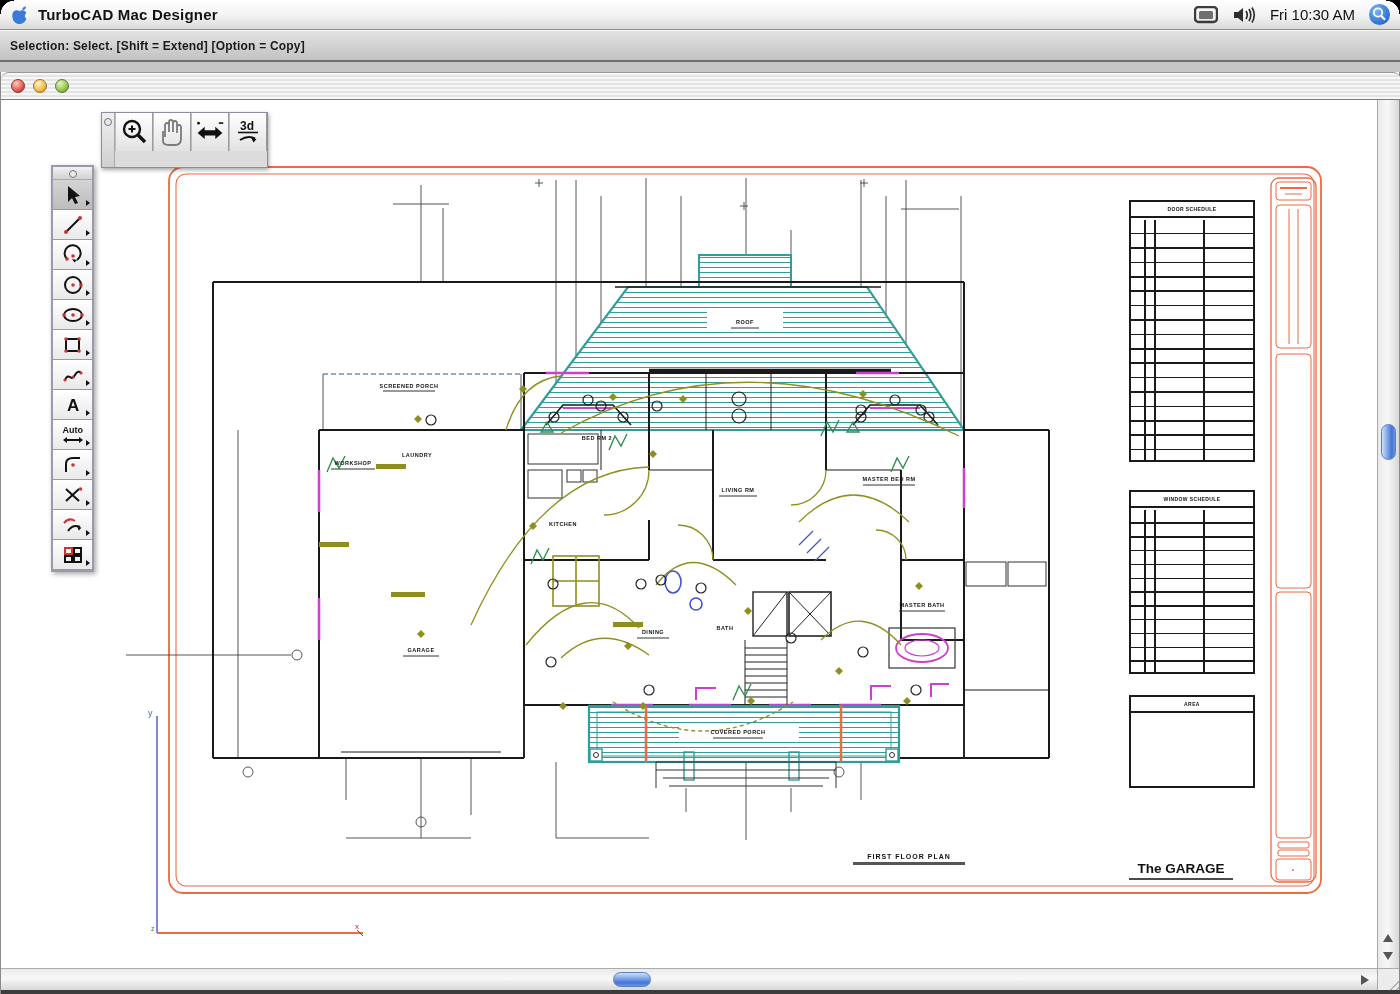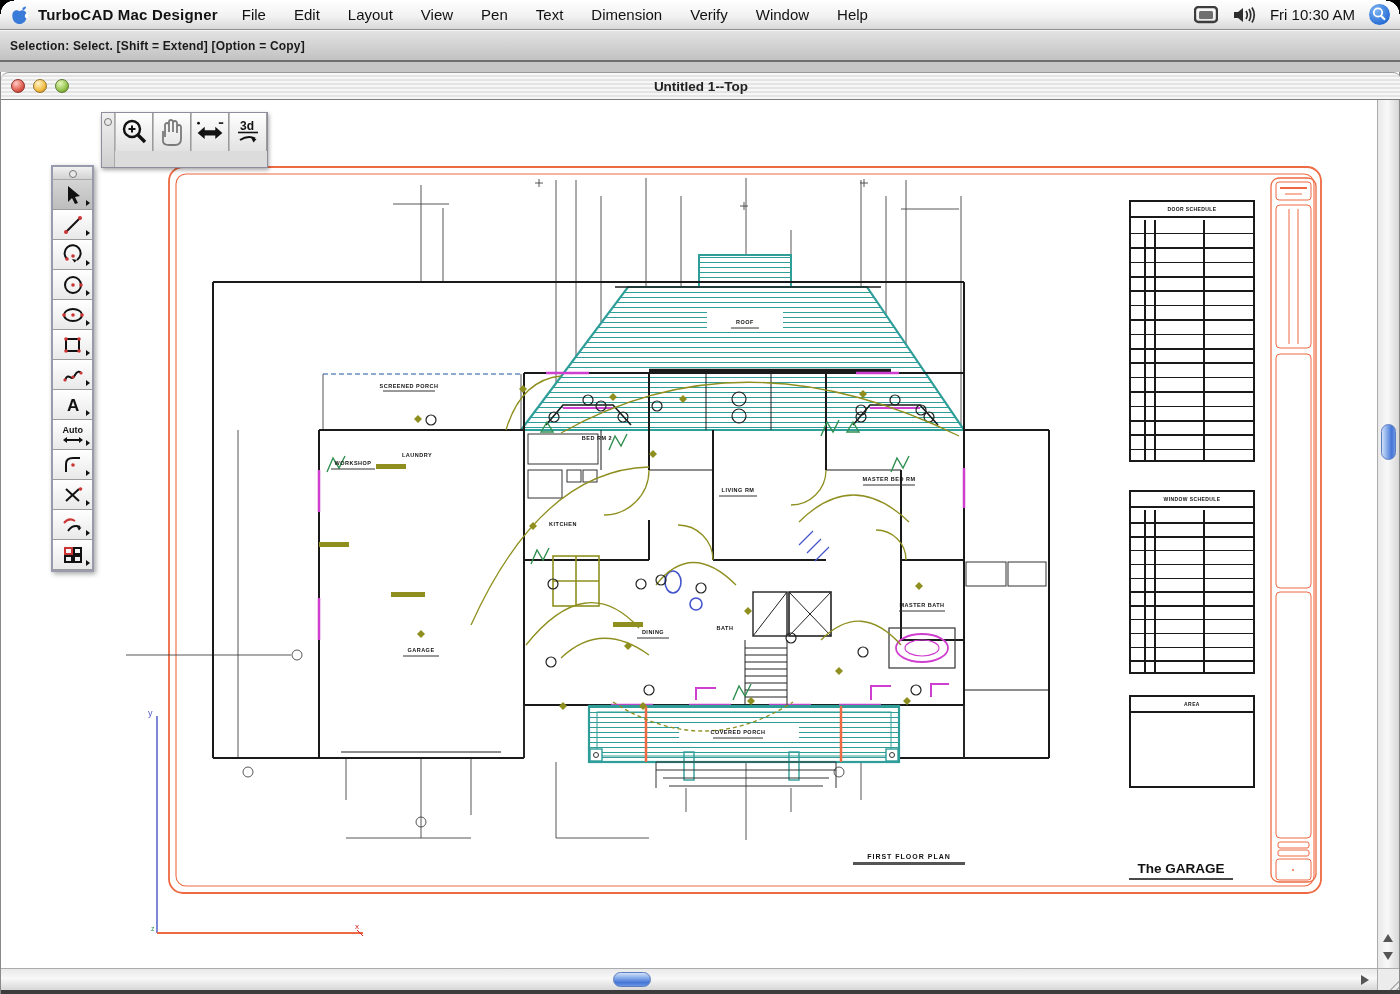--- a/index.html
+++ b/index.html
@@ -7,21 +7,21 @@
               font-family:"Liberation Sans", sans-serif; }
 
   
   .menubar { position:absolute; left:0; top:0; width:1400px; height:30px;
     background:linear-gradient(180deg,#ffffff 0%,#f2f2f2 55%,#d9d9d9 100%);
     border-bottom:1px solid #8f8f8f; display:flex; align-items:center; z-index:30; }
   .screen-corner { position:absolute; top:0; width:14px; height:14px; z-index:40; }
   .screen-corner.left  { left:0;  background:radial-gradient(circle at 14px 14px, transparent 13px, #000 13.5px); }
   .screen-corner.right { right:0; background:radial-gradient(circle at 0 14px, transparent 13px, #000 13.5px); }
   .apple { width:38px; display:flex; justify-content:center; cursor:default; }
-  .appname { font-weight:bold; font-size:15px; color:#111; margin-right:10px; letter-spacing:.2px; }
+  .appname { font-weight:bold; font-size:15px; color:#111; letter-spacing:.2px; }
   .menus { display:flex; list-style:none; }
   .menus li { font-size:15px; color:#111; padding:0 14px; height:30px; line-height:30px; cursor:default; }
   .menu-right { margin-left:auto; display:flex; align-items:center; gap:14px; padding-right:10px;padding-left:28px; }
   .clock { font-size:15px; color:#111; }
   .sherlock { width:21px; height:21px; border-radius:50%;
     background:radial-gradient(circle at 35% 30%, #7db4f2, #2a6fd6 70%, #1c4ea6); position:relative; }
   .sherlock svg { position:absolute; inset:0; }
 
   
   .statusbar { position:absolute; left:0; top:30px; width:1400px; height:32px;
@@ -104,32 +104,20 @@
 
 <div class="menubar">
   <div class="apple">
     <svg width="17" height="20" viewBox="0 0 20 23">
       <path d="M13.5 3.2 C15.6 1.4 17.6 1.5 17.6 1.5 C17.8 3.7 16.2 5.6 13.9 5.9 C13.4 4.8 13.5 3.2 13.5 3.2 Z" fill="#3a7ad9"></path>
       <path d="M10 7.2 C7.5 4.4 1.5 5.6 1.5 12.3 C1.5 18.4 5.8 22.2 10 22.2 C14.2 22.2 18.5 18.4 18.5 12.3 C18.5 5.6 12.5 4.4 10 7.2 Z" fill="#3a7ad9"></path>
       <circle cx="19.4" cy="12.5" r="3.1" fill="#ffffff"></circle>
     </svg>
   </div>
   <span class="appname">TurboCAD Mac Designer</span>
-  <ul class="menus">
-      <li>File</li>
-      <li>Edit</li>
-      <li>Layout</li>
-      <li>View</li>
-      <li>Pen</li>
-      <li>Text</li>
-      <li>Dimension</li>
-      <li>Verify</li>
-      <li>Window</li>
-      <li>Help</li>
-    </ul>
   <div class="menu-right">
     <svg width="24" height="18" viewBox="0 0 24 18">
       <rect x="1" y="1" width="22" height="15" rx="3.5" fill="none" stroke="#3c3c3c" stroke-width="2.4"></rect>
       <rect x="5" y="5" width="14" height="8" rx="1.5" fill="#6f6f6f"></rect>
     </svg>
     <svg width="24" height="18" viewBox="0 0 24 18">
       <path d="M2 6 H6 L11 2 V16 L6 12 H2 Z" fill="#2e2e2e"></path>
       <path d="M14 5 Q16.5 9 14 13 M17 3 Q20.5 9 17 15 M20 1.5 Q24.5 9 20 16.5" fill="none" stroke="#2e2e2e" stroke-width="1.7"></path>
     </svg>
     <span class="clock">Fri 10:30 AM</span>
@@ -143,21 +131,20 @@
 </div>
 <div class="screen-corner left"></div>
 <div class="screen-corner right"></div>
 
 <div class="statusbar">
   <span>Selection: Select. [Shift = Extend] [Option = Copy]</span>
 </div>
 
 <div class="window">
   <div class="titlebar">
-    <span class="wintitle">Untitled 1--Top</span>
     <div class="lights">
       <div class="light red"></div>
       <div class="light yellow"></div>
       <div class="light green"></div>
     </div>
   </div>
 
   <div class="canvas"></div>
 
   <div class="sched" style="left:1128px; top:128px; width:126px; height:262px;">

